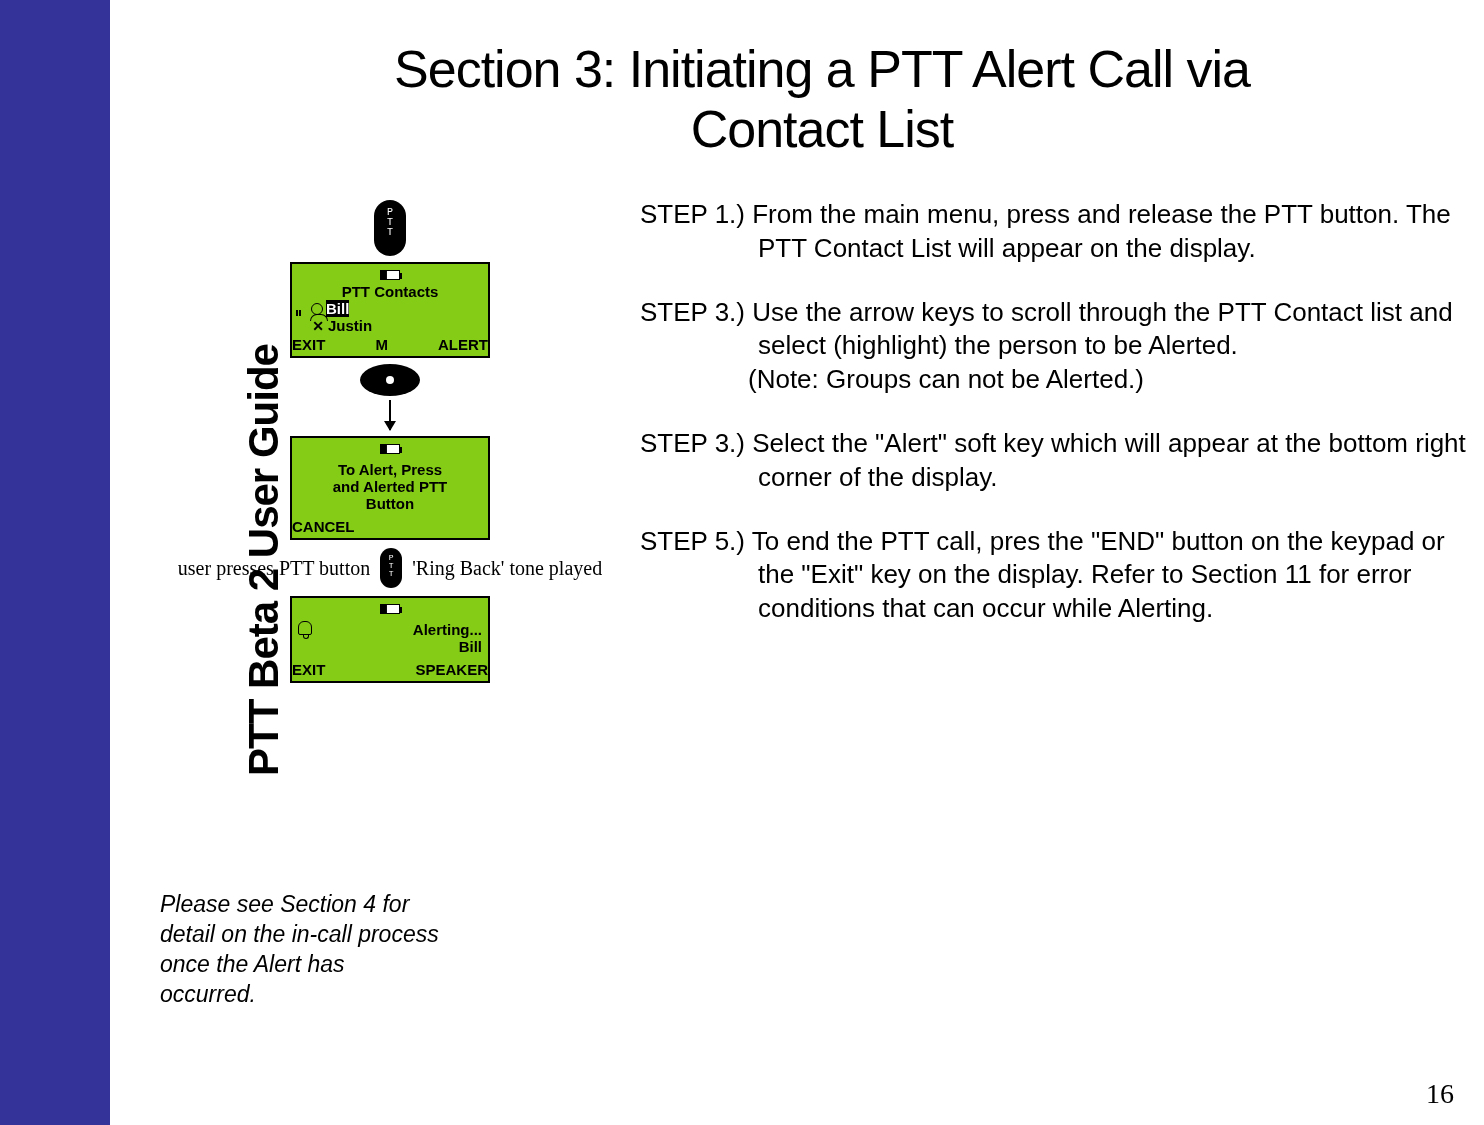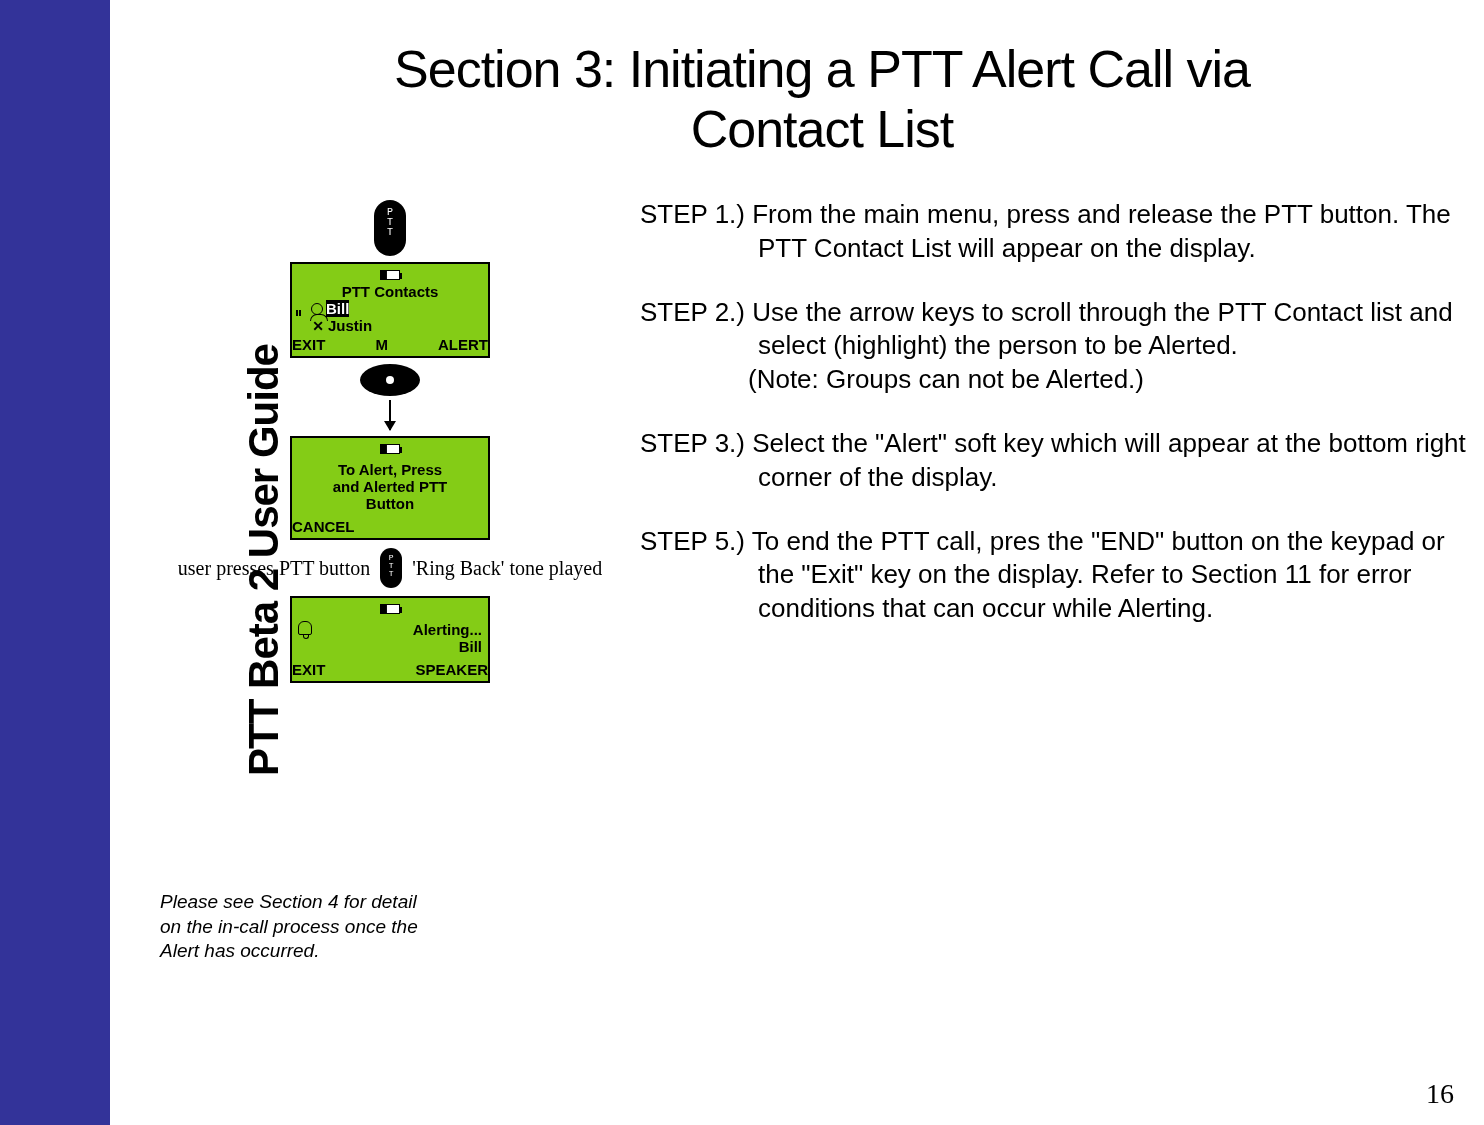--- a/index.html
+++ b/index.html
@@ -59,21 +59,21 @@
   .step-note { padding-left: 108px; }
   .diagram {
     position: absolute;
     left: 160px; top: 200px;
     width: 460px;
   }
   .footnote {
     position: absolute;
     left: 160px; top: 890px;
     width: 280px;
-    font-size: 19px;
+    font-size: 23px;
     font-style: italic;
     line-height: 1.3;
   }
 
   
   .screen {
     width: 200px;
     border: 2px solid #000;
     margin: 0 auto;
     font-family: Liberation Sans, sans-serif;
@@ -173,21 +173,21 @@
 <div class="page-title">
   <span>Section 3: Initiating a PTT Alert Call via</span><br>
   <span>Contact List</span>
 </div>
 
 <div class="steps-col">
   <div class="step">
       <div class="step-body">STEP 1.) From the main menu, press and release the PTT button.  The PTT Contact List will appear on the display.</div>
     </div>
   <div class="step">
-    <div class="step-body">STEP 2.) Use the arrow keys to scroll through the PTT Contact list and select (highlight) the person to be Alerted.</div>
+    <div class="step-body">STEP 3.) Use the arrow keys to scroll through the PTT Contact list and select (highlight) the person to be Alerted.</div>
     <div class="step-note">(Note: Groups can not be Alerted.)</div>
   </div>
   <div class="step">
       <div class="step-body">STEP 3.) Select the "Alert" soft key which will appear at the bottom right corner of the display.</div>
     </div>
   <div class="step">
       <div class="step-body">STEP 5.) To end the PTT call, pres the "END" button on the keypad or the "Exit" key on the display. Refer to Section 11 for error conditions that can occur while Alerting.</div>
     </div>
 </div>
 

